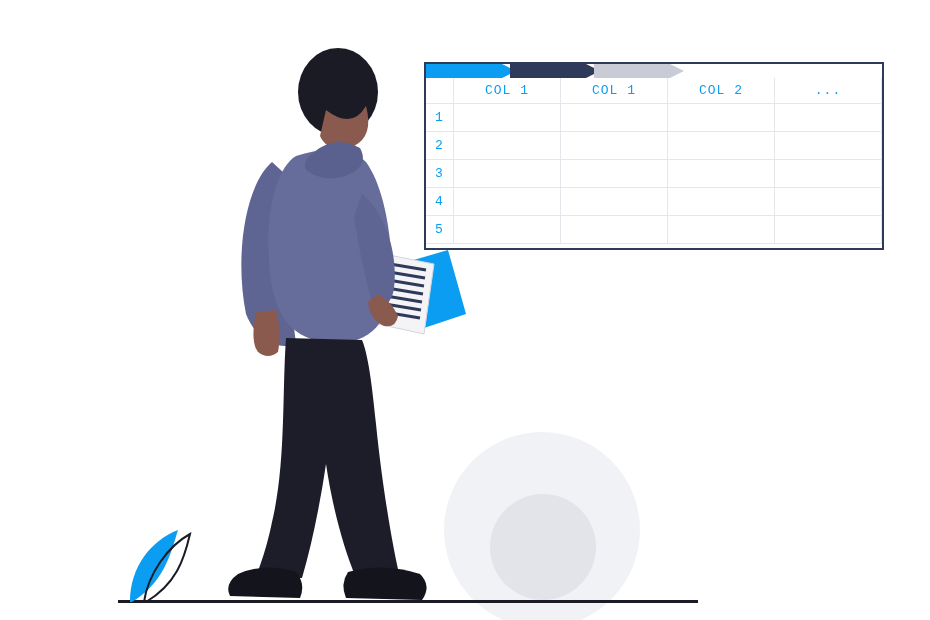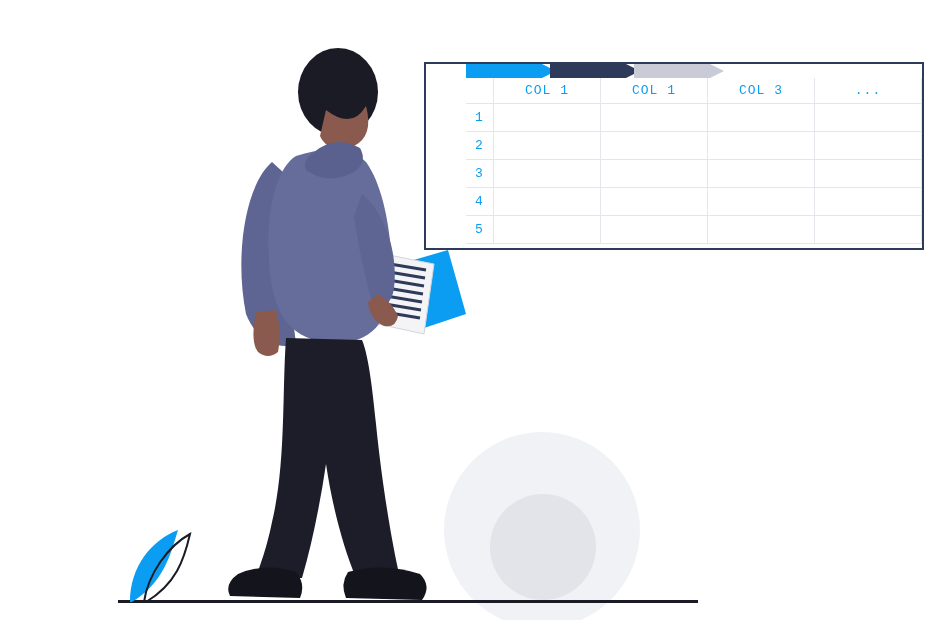--- a/index.html
+++ b/index.html
@@ -1,19 +1,19 @@
 <!DOCTYPE html>
 <html><head>
 <meta charset="utf-8">
 <style>
   html, body { margin: 0; padding: 0; width: 930px; height: 620px; background: #fff; font-family: "Courier New", monospace; overflow: hidden; position: relative; }
   .stage { position: relative; width: 930px; height: 620px; }
 
   
-  .sheet-panel { position: absolute; left: 424px; top: 62px; width: 456px; height: 184px; border: 2px solid #2E3A59; background: #fff; padding-left: 40px; }
+  .sheet-panel { position: absolute; left: 424px; top: 62px; width: 456px; height: 184px; border: 2px solid #2E3A59; background: #fff; }
   .sheet-tabs { height: 14px; width: 100%; display: flex; }
   .tab { height: 14px; position: relative; }
   .tab.t1 { width: 76px; background: #0A9DF2; }
   .tab.t2 { width: 76px; background: #2E3A59; margin-left: 8px; }
   .tab.t3 { width: 76px; background: #C9CBD6; margin-left: 8px; }
   .tab::after { content: ""; position: absolute; right: -14px; top: 0; width: 0; height: 0; border-top: 7px solid transparent; border-bottom: 7px solid transparent; }
   .tab.t1::after { border-left: 14px solid #0A9DF2; }
   .tab.t2::after { border-left: 14px solid #2E3A59; }
   .tab.t3::after { border-left: 14px solid #C9CBD6; }
 
@@ -62,21 +62,21 @@
     <div class="sheet-tabs">
       <div class="tab t1"></div>
       <div class="tab t2"></div>
       <div class="tab t3"></div>
     </div>
     <div class="grid">
 
       <div class="cell empty"></div>
       <div class="cell header">COL 1</div>
       <div class="cell header">COL 1</div>
-      <div class="cell header">COL 3</div>
+      <div class="cell header">COL 2</div>
       <div class="cell header">...</div>
 
       <div class="cell rownum">1</div>
       <div class="cell"></div>
       <div class="cell"></div>
       <div class="cell"></div>
       <div class="cell"></div>
 
       <div class="cell rownum">2</div>
       <div class="cell"></div>

